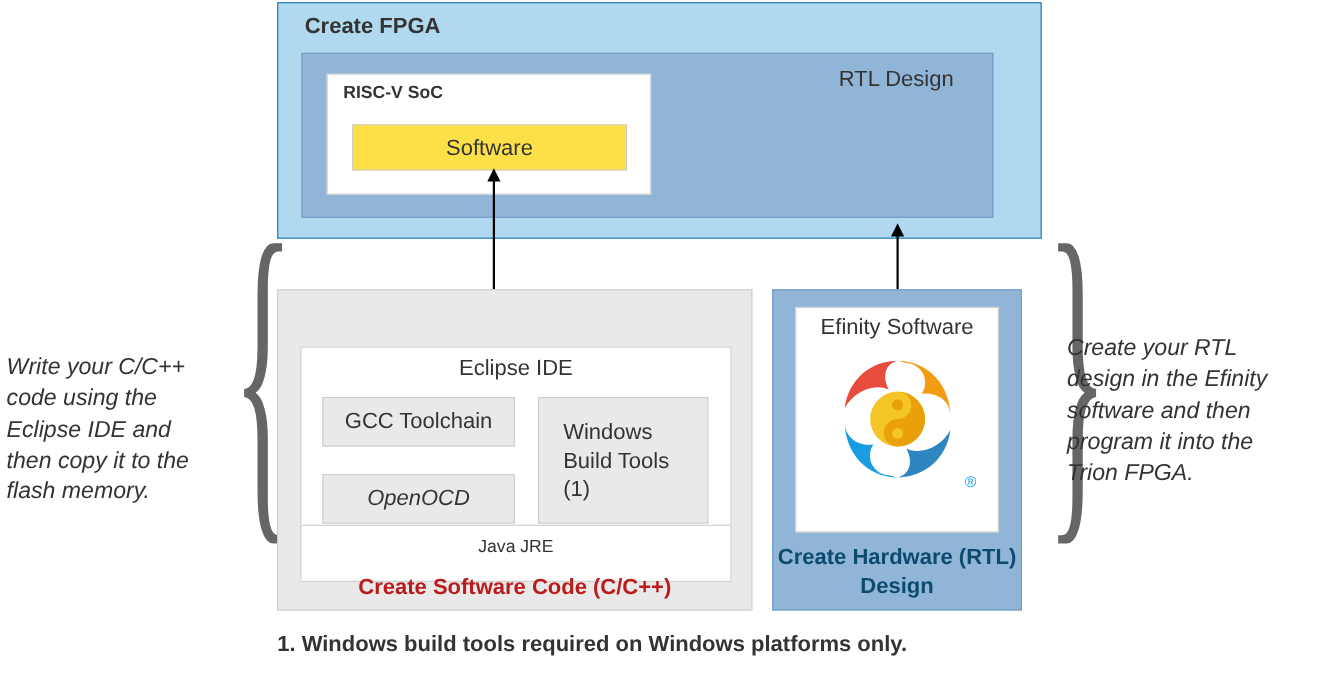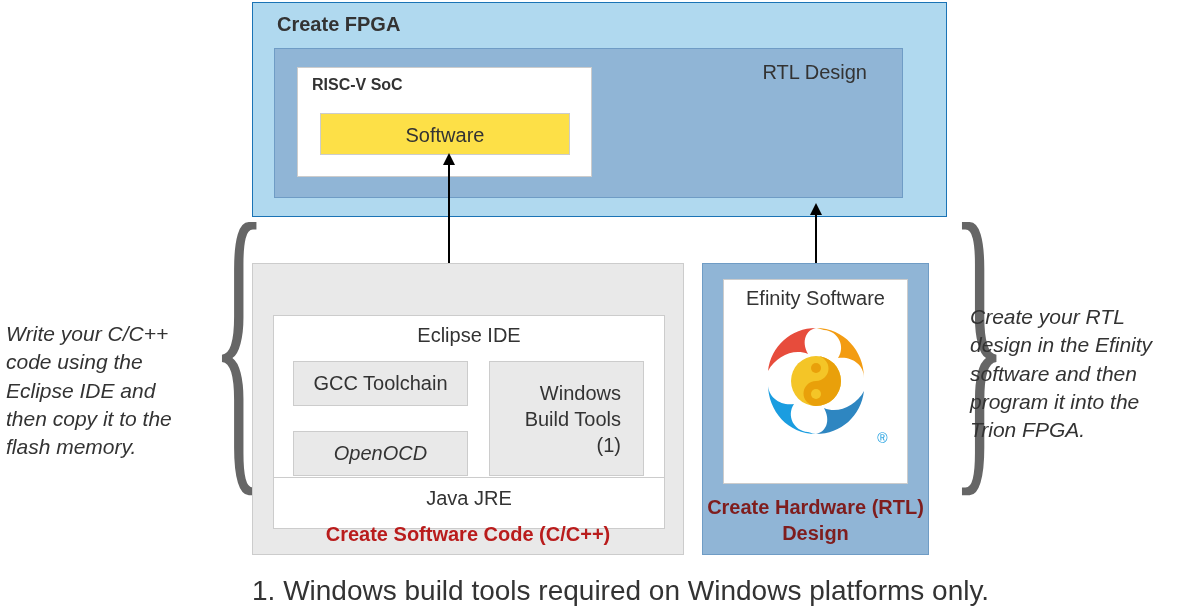--- a/index.html
+++ b/index.html
@@ -117,34 +117,34 @@
   }
   .tool-box {
     position: absolute;
     background: #e9e9e9;
     border: 1px solid #ccc;
     font-size: 20px;
     color: #333;
     display: flex;
     align-items: center;
     justify-content: center;
-    text-align: right;
+    text-align: left;
   }
   .gcc { left: 19px; top: 45px; width: 175px; height: 45px; }
   .openocd { left: 19px; top: 115px; width: 175px; height: 45px; font-style: italic; }
   .wintools { left: 215px; top: 45px; width: 155px; height: 115px; padding: 0 22px; line-height: 1.3; }
   .java-box {
     position: absolute;
     left: 20px; top: 213px;
     width: 392px; height: 52px;
     background: #fff;
     border: 1px solid #ccc;
     text-align: center;
     line-height: 40px;
-    font-size: 20px;
+    font-size: 16px;
     color: #333;
   }
   .sw-block-title {
     position: absolute;
     left: 0; right: 0; bottom: 8px;
     text-align: center;
     font-size: 20px;
     font-weight: bold;
     color: #b91c1c;
   }
@@ -170,21 +170,21 @@
     color: #333;
     padding-top: 6px;
     line-height: 1.25;
   }
   .hw-block-title {
     position: absolute;
     left: 0; right: 0; bottom: 8px;
     text-align: center;
     font-size: 20px;
     font-weight: bold;
-    color: #7f1d1d;
+    color: #0c4a6e;
     line-height: 1.3;
   }
 
   
   .logo-wrap {
     position: relative;
     width: 140px; height: 130px;
     margin: 5px auto 0;
   }
   .reg-mark {
@@ -201,22 +201,23 @@
     font-style: italic;
     color: #333;
     line-height: 1.35;
   }
   .side-left { left: 6px; top: 320px; width: 190px; }
   .side-right { left: 970px; top: 303px; width: 220px; }
 
   .footnote {
     position: absolute;
     left: 252px; top: 575px;
-    font-size: 28px;
-    color: #333;
+    font-size: 20px;
+    color: #333;
+    font-weight: bold;
   }
 </style>
 </head>
 <body>
 
 <div class="fpga-outer">
   <div class="fpga-title">Create FPGA</div>
   <div class="rtl-design">
     <div class="rtl-label">RTL Design</div>
     <div class="soc-box">

